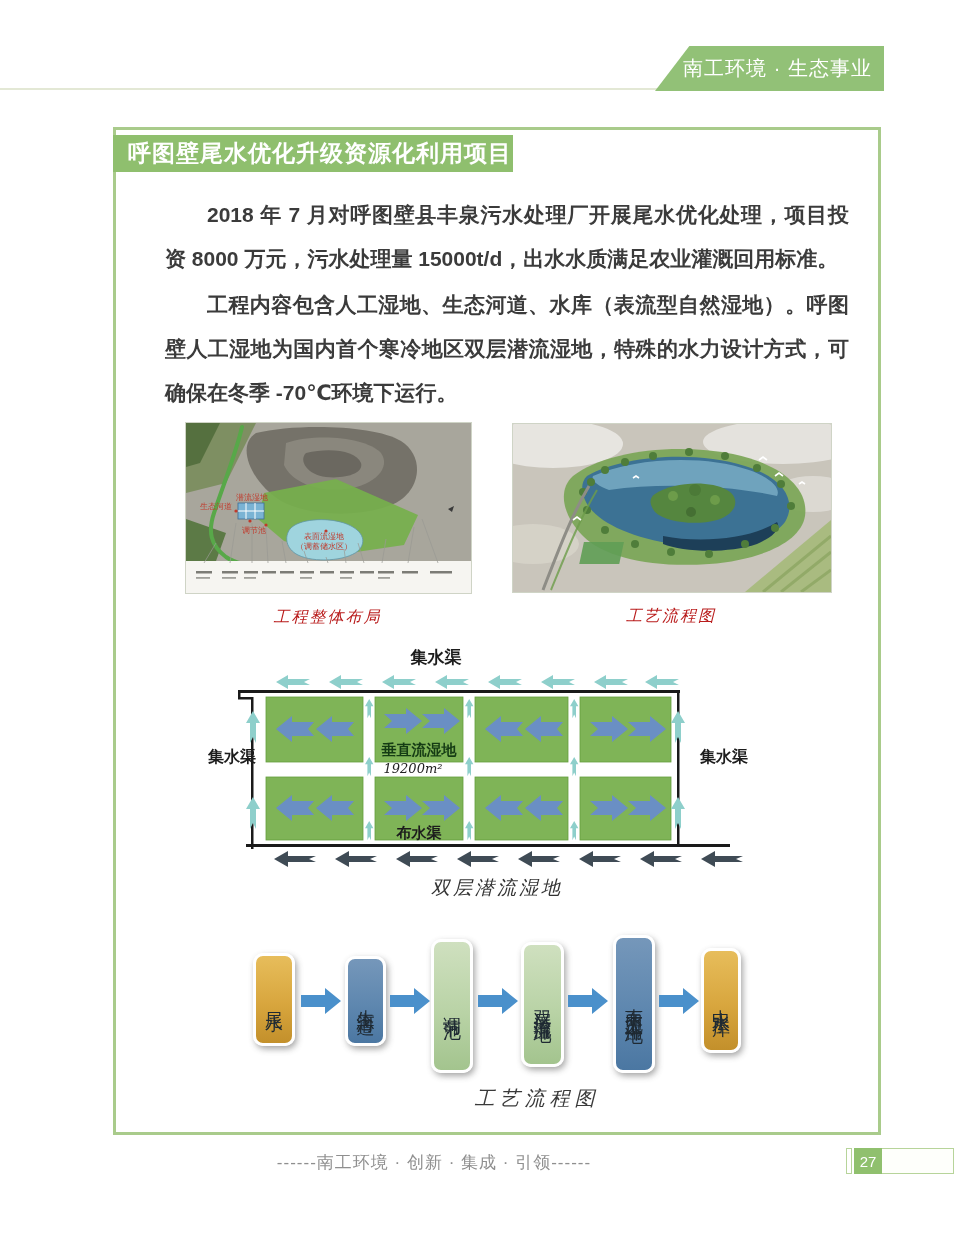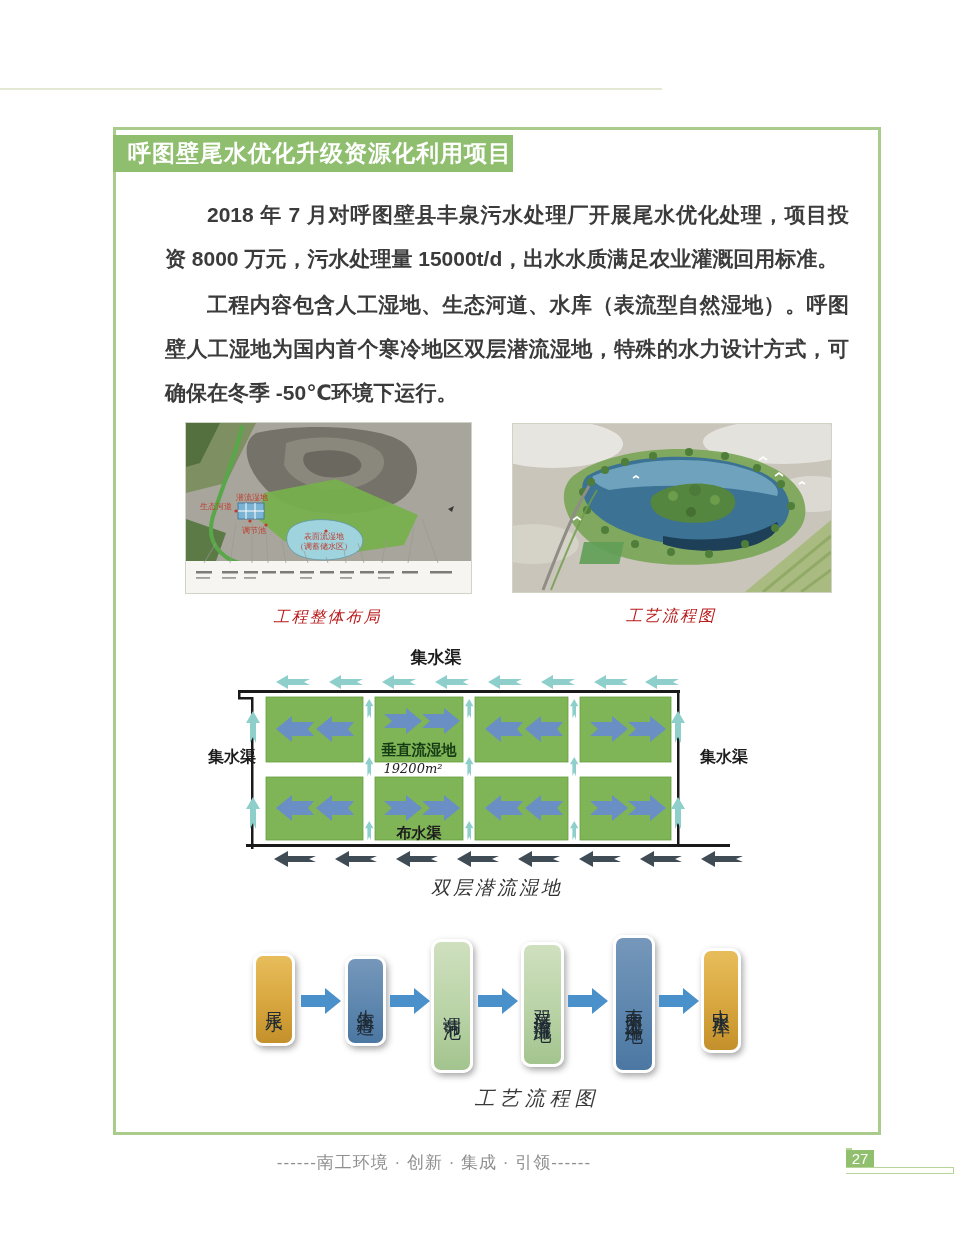--- a/index.html
+++ b/index.html
@@ -50,40 +50,43 @@
   .blue{background:linear-gradient(180deg,#7597ba 0%,#5e87af 55%,#4b77a2 100%);}
   .lgreen{background:linear-gradient(180deg,#cfe0bf 0%,#b9d3a6 55%,#a3c48e 100%);}
   .flow-arrow{position:absolute;}
   .flow-caption{position:absolute;left:0;top:955px;width:100%;text-align:center;
                 font-family:"DejaVu Serif","Liberation Serif",serif;font-size:20px;
                 letter-spacing:5px;color:#3a3a3a;font-style:italic;padding-left:40px;}
 
   
   .footer-slogan{position:absolute;left:0;top:1151px;width:868px;text-align:center;
                  font-size:17px;color:#8f8f8f;letter-spacing:1px;}
-  .pageno{position:absolute;left:846px;top:1148px;width:108px;height:26px;display:flex;align-items:stretch;flex-direction:column;}
+  .pageno{position:absolute;left:846px;top:1148px;width:108px;height:26px;display:flex;align-items:stretch;}
   .pageno .tick{width:6px;border:1px solid #b7d49a;background:#fff;box-sizing:border-box;margin-right:2px;}
   .pageno .num{width:28px;background:#90c06e;color:#fff;font-size:15px;display:flex;
                align-items:center;justify-content:center;}
   .pageno .band{flex:1;border:1px solid #b7d49a;border-left:none;background:#fefffb;box-sizing:border-box;}
 </style>
 </head>
 <body>
 
 <div class="page">
 
   <div class="header-rule"></div>
+  <div class="banner">
+    <span>南工环境 · 生态事业</span>
+  </div>
 
   <div class="content-box">
     <div class="title-bar">
       <span>呼图壁尾水优化升级资源化利用项目</span>
     </div>
 
     <p class="body-par par1">2018 年 7 月对呼图壁县丰泉污水处理厂开展尾水优化处理，项目投资 8000 万元，污水处理量 15000t/d，出水水质满足农业灌溉回用标准。</p>
-    <p class="body-par par2">工程内容包含人工湿地、生态河道、水库（表流型自然湿地）。呼图壁人工湿地为国内首个寒冷地区双层潜流湿地，特殊的水力设计方式，可确保在冬季 -50℃环境下运行。</p>
+    <p class="body-par par2">工程内容包含人工湿地、生态河道、水库（表流型自然湿地）。呼图壁人工湿地为国内首个寒冷地区双层潜流湿地，特殊的水力设计方式，可确保在冬季 -70℃环境下运行。</p>
 
     <div class="figure fig-left">
       <svg width="285" height="170" viewBox="0 0 285 170">
         <rect x="0" y="0" width="285" height="170" fill="#b3afa3"></rect>
         <rect x="0" y="0" width="285" height="138" fill="#a8a69c"></rect>
 
         <polygon points="0,0 70,0 40,60 0,70" fill="#7e8f62"></polygon>
         <polygon points="0,0 34,0 14,40 0,44" fill="#55703f"></polygon>
         <polygon points="0,96 40,110 30,138 0,138" fill="#5c7a46"></polygon>
 

